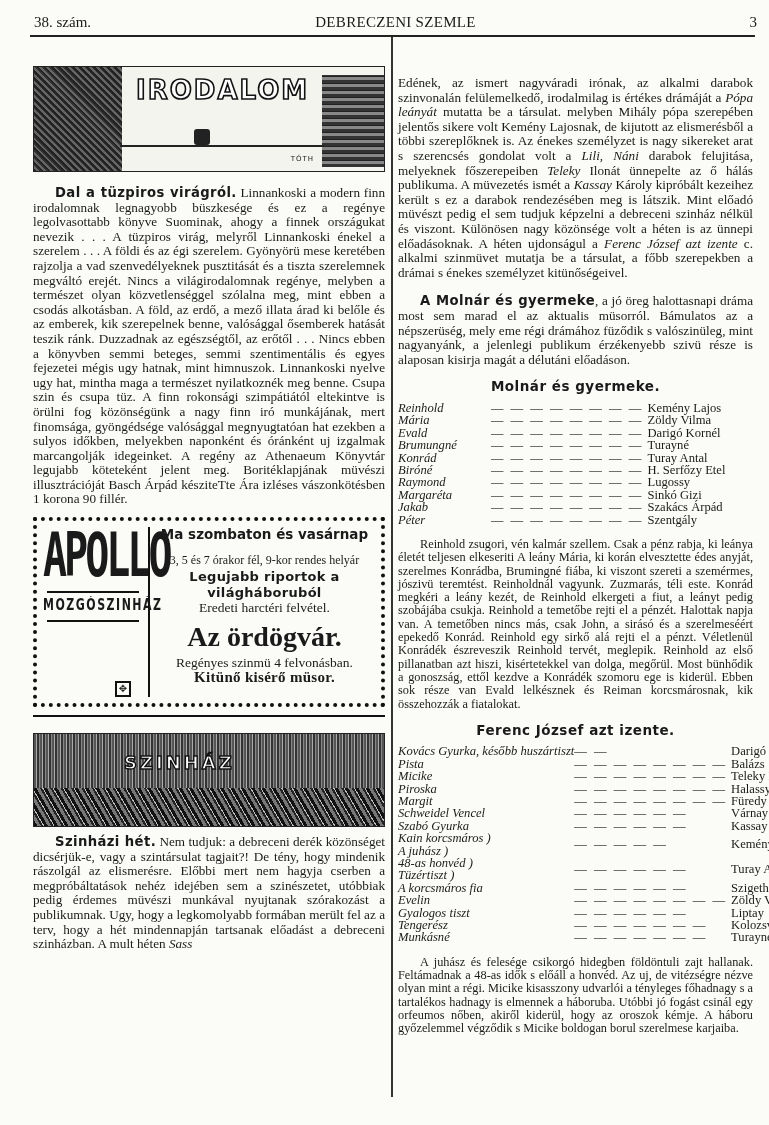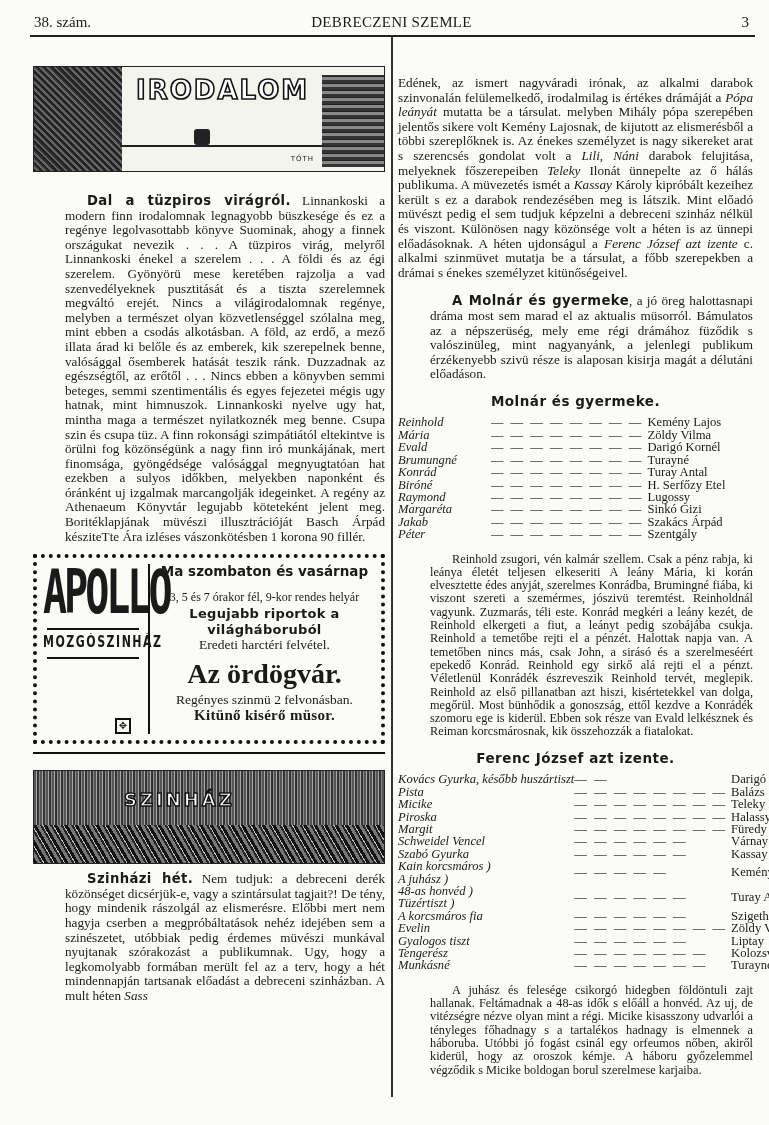--- a/index.html
+++ b/index.html
@@ -1,33 +1,33 @@
 <!DOCTYPE html>
 <html><head>
 <meta charset="utf-8">
 <style>
   html,body{margin:0;padding:0;background:#fbfbf8;}
   body{width:769px;height:1125px;position:relative;overflow:hidden;color:#1a1a1a;
        font-family:"Liberation Serif","DejaVu Serif",serif;}
-  .header{position:absolute;top:14px;left:34px;right:20px;height:20px;font-size:15px;}
+  .header{position:absolute;top:14px;left:34px;right:12px;height:20px;font-size:15px;}
   .header .left{position:absolute;left:0;top:0;}
   .header .center{position:absolute;left:0;right:0;text-align:center;top:0;letter-spacing:0.3px;}
   .header .right{position:absolute;right:0;top:0;}
   .rule-top{position:absolute;top:35px;left:30px;right:14px;border-top:2px solid #222;}
   .col-div{position:absolute;top:37px;left:391px;width:2px;height:1060px;background:#333;}
   .col{position:absolute;font-size:13.2px;line-height:14.6px;}
   .col-left{left:33px;width:352px;top:66px;}
   .col-right{left:398px;width:355px;top:76px;}
   p{margin:0;text-align:justify;}
-  .indent{text-indent:22px;margin-left:32px;}
+  .indent{text-indent:22px;}
   .bold-sans{font-family:"DejaVu Sans","Liberation Sans",sans-serif;font-weight:bold;letter-spacing:0.4px;}
   i{font-style:italic;}
   
   .banner{position:relative;border:1px solid #222;background:#f4f4ef;overflow:hidden;}
-  .banner-irodalom{height:104px;margin-bottom:22px;}
+  .banner-irodalom{height:104px;margin-bottom:14px;}
   .banner-irodalom .art-left{position:absolute;left:0;top:0;width:88px;height:104px;
       background:repeating-linear-gradient(45deg,#222 0 2px,#666 2px 4px,#333 4px 5px);}
   .banner-irodalom .shelf{position:absolute;right:0;top:8px;width:62px;height:92px;
       background:repeating-linear-gradient(0deg,#333 0 3px,#888 3px 6px,#222 6px 7px);}
   .banner-irodalom .desk{position:absolute;left:86px;right:60px;top:78px;border-top:2px solid #222;}
   .banner-irodalom .inkpot{position:absolute;left:160px;top:62px;width:16px;height:16px;background:#222;border-radius:3px;}
   .banner-title{position:absolute;font-family:"DejaVu Sans","Liberation Sans",sans-serif;letter-spacing:2px;}
   .irod-title{left:102px;top:16px;font-size:26px;color:#fff;-webkit-text-stroke:1.6px #111;font-weight:bold;}
   .signature{position:absolute;right:70px;bottom:4px;font-size:7px;font-family:"DejaVu Sans",sans-serif;letter-spacing:1px;}
   
@@ -100,21 +100,21 @@
       <div class="ad-rule"></div>
       <div class="ad-logo">✥</div>
     </div>
     <div class="ad-vline"></div>
     <div class="ad-right">
       <div class="ad-l1">Ma szombaton és vasárnap</div>
       <div class="ad-l2">3, 5 és 7 órakor fél, 9-kor rendes helyár</div>
       <div class="ad-l3">Legujabb riportok a világháboruból</div>
       <div class="ad-l4">Eredeti harctéri felvétel.</div>
       <div class="ad-l5">Az ördögvár.</div>
-      <div class="ad-l6">Regényes szinmü 2 felvonásban.</div>
+      <div class="ad-l6">Regényes szinmü 4 felvonásban.</div>
       <div class="ad-l7">Kitünő kisérő müsor.</div>
     </div>
   </div>
   <div class="hr-thick"></div>
 
   <div class="banner banner-szinhaz">
     <div class="banner-title szin-title">SZINHÁZ</div>
   </div>
   <div class="banner banner-szinhaz2"></div>
 

